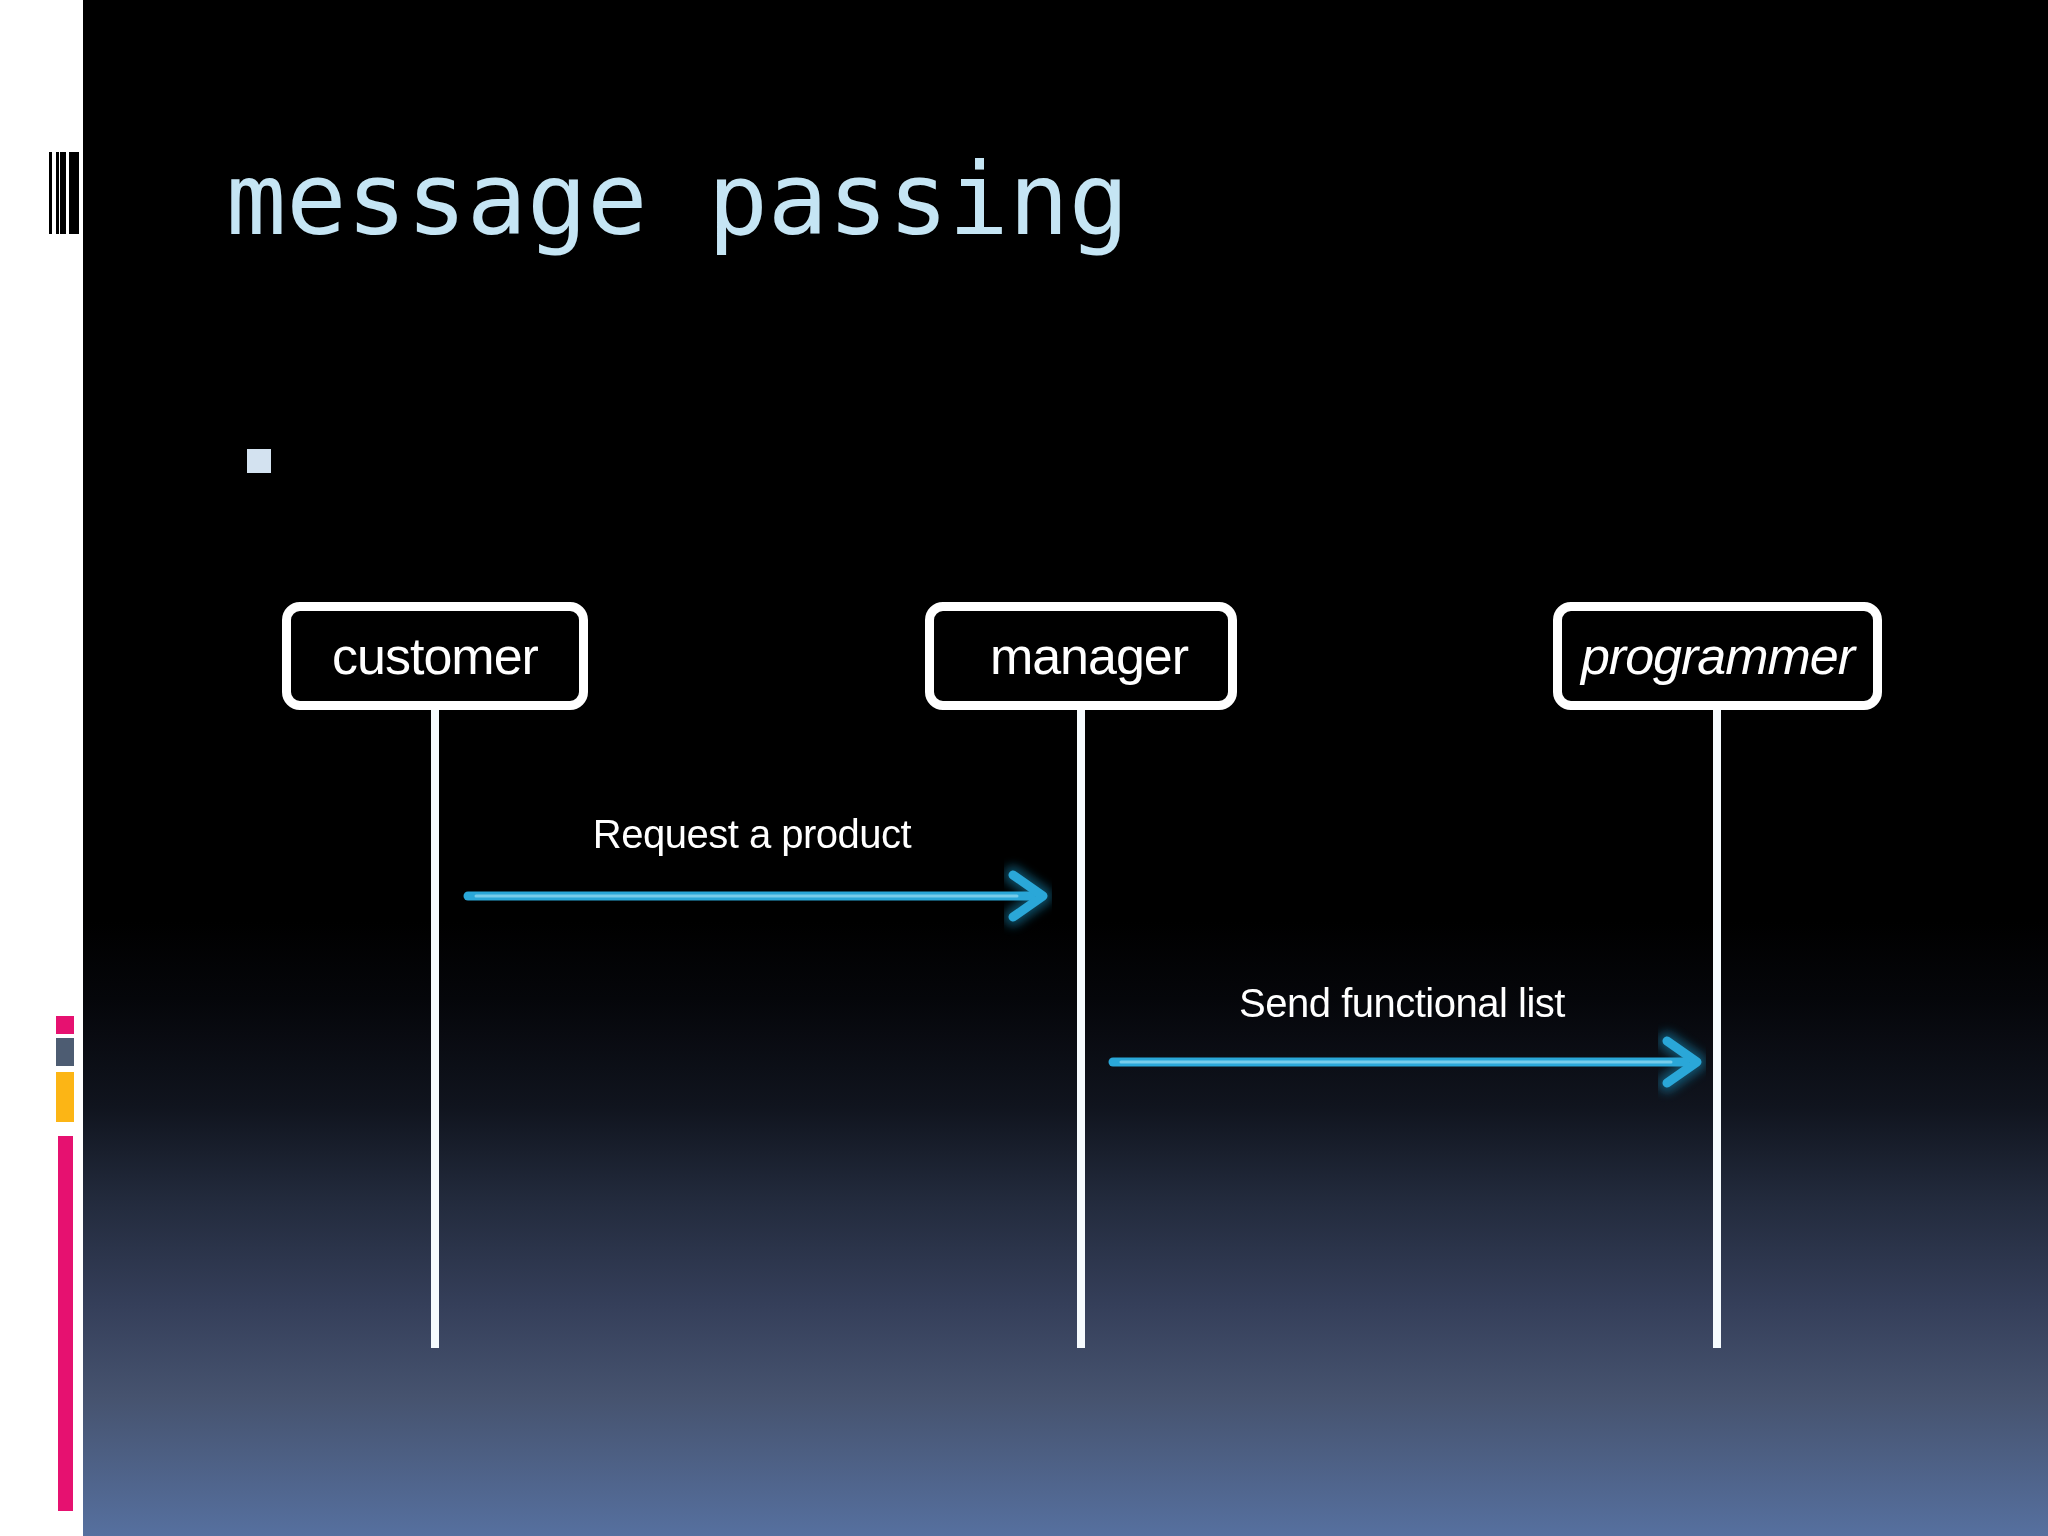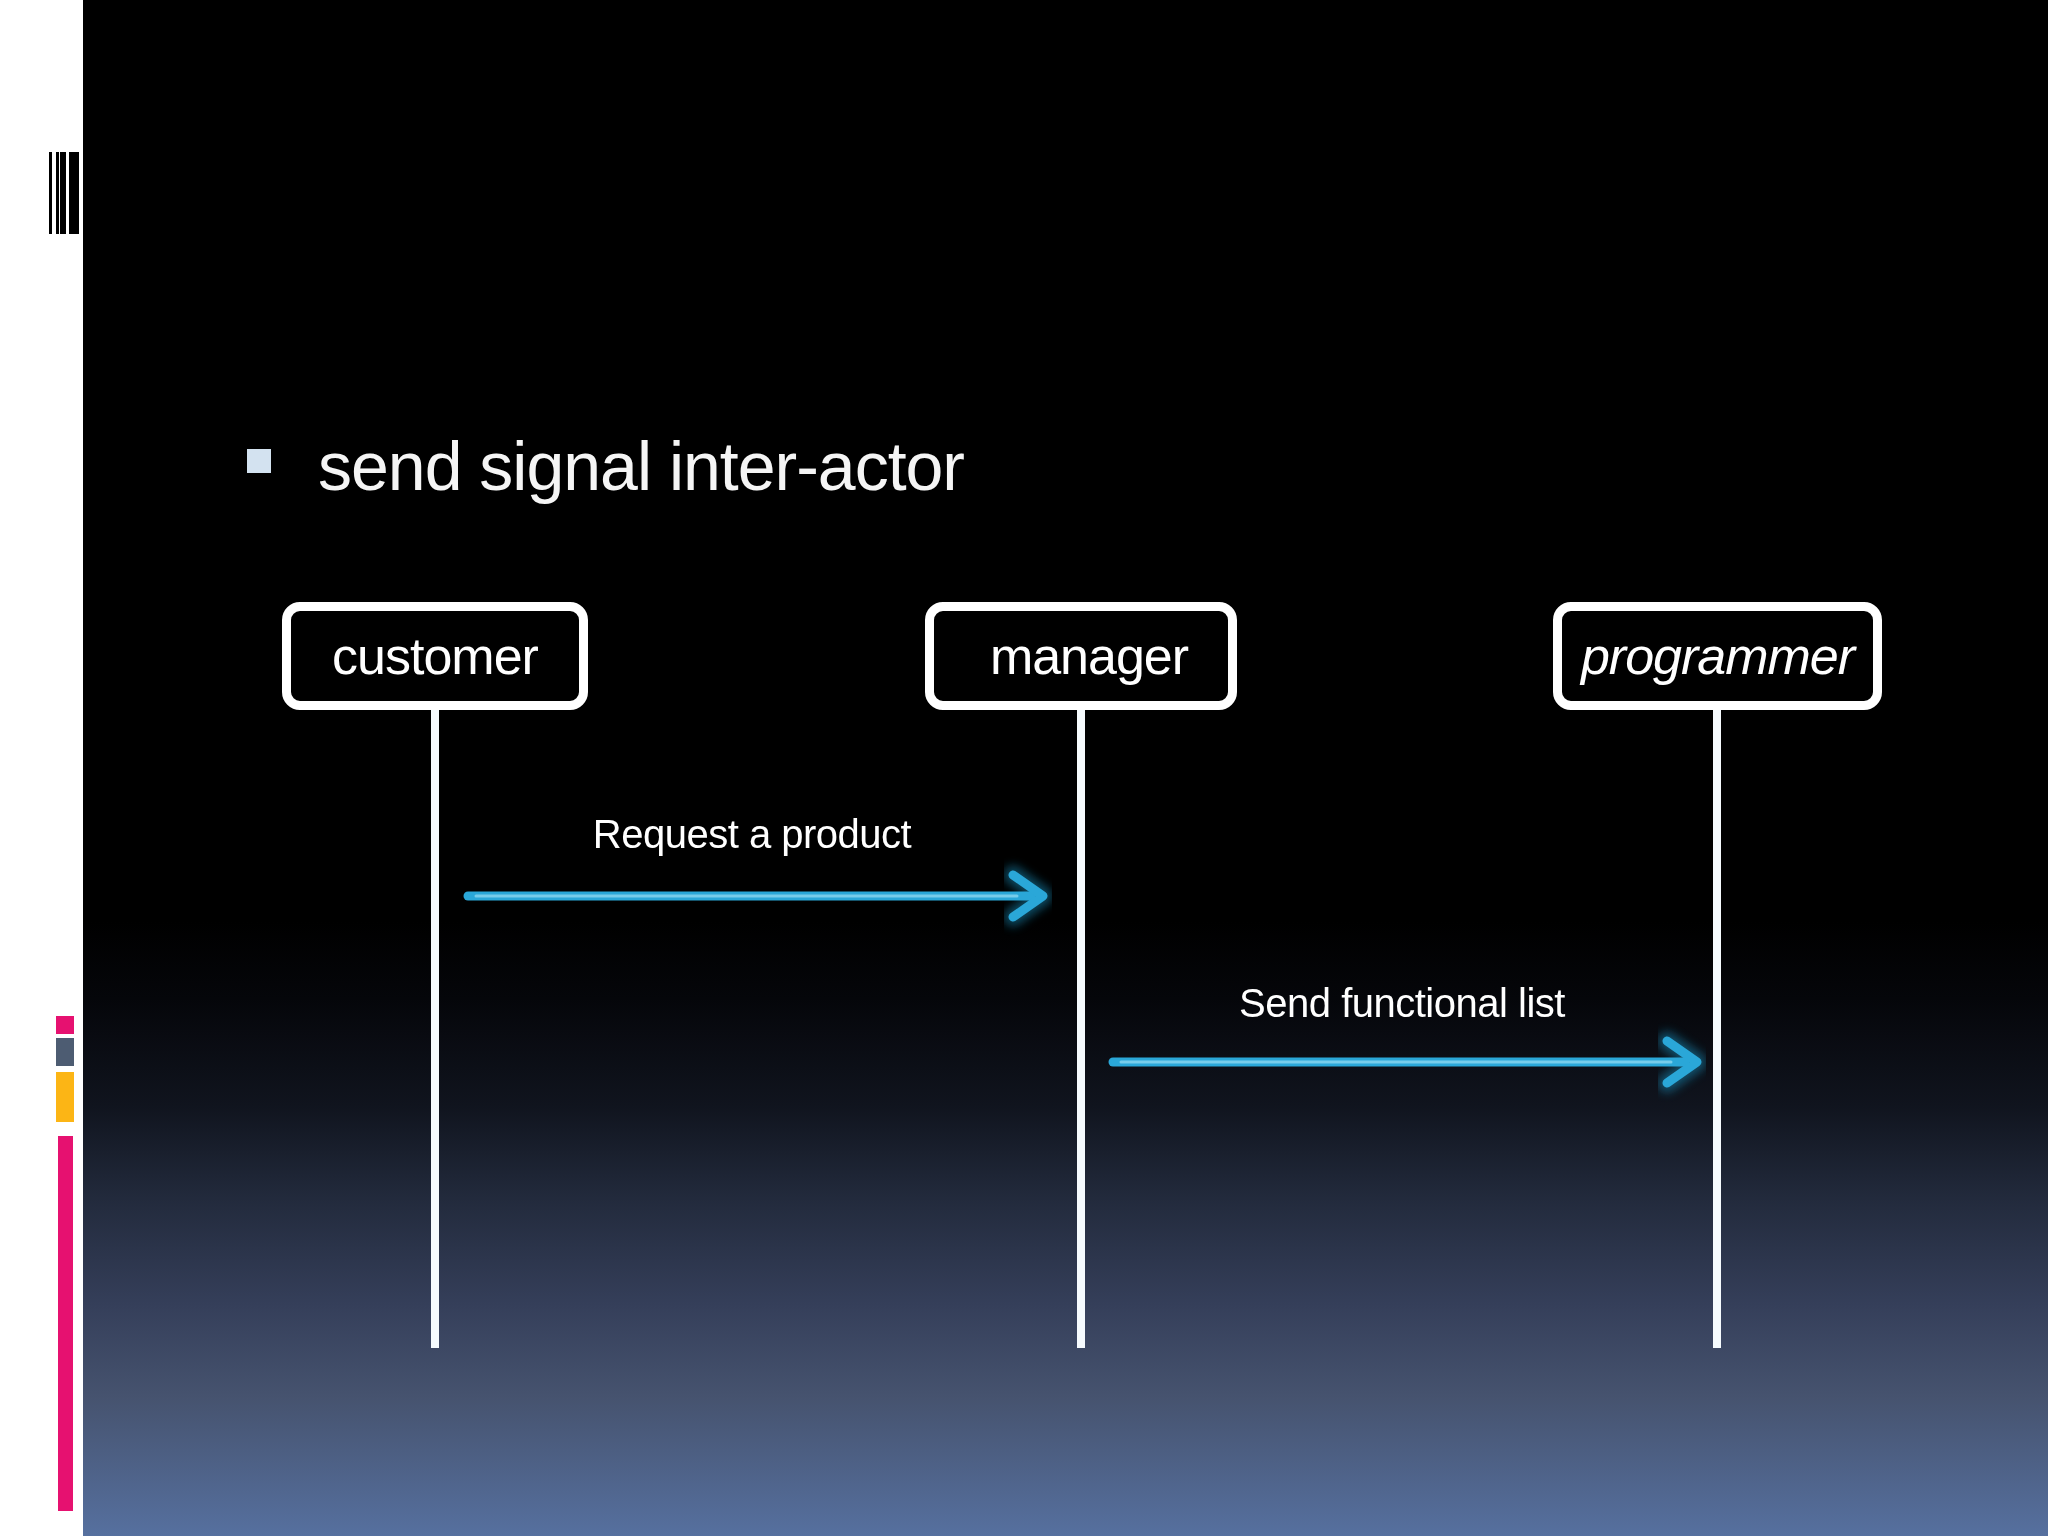--- a/index.html
+++ b/index.html
@@ -58,23 +58,23 @@
         <div class="barcode-bar" style="left: 69px; top: 152px; width: 10px; height: 82px;"></div>
       </div>
     <div id="accents">
         <div class="accent-square" style="left: 56px; top: 1016px; width: 18px; height: 18px; background: rgb(230, 17, 112);"></div>
         <div class="accent-square" style="left: 56px; top: 1038px; width: 18px; height: 28px; background: rgb(77, 92, 114);"></div>
         <div class="accent-square" style="left: 56px; top: 1072px; width: 18px; height: 50px; background: rgb(252, 181, 21);"></div>
         <div class="accent-square" style="left: 58px; top: 1136px; width: 15px; height: 375px; background: rgb(230, 17, 112);"></div>
       </div>
   </div>
 
+  <div class="title">message passing</div>
 
   <div class="bullet-marker"></div>
-  <div class="bullet-text">send signal inter-actor</div>
 
   <svg id="arrow-svg" width="2048" height="1536" viewBox="0 0 2048 1536">
     <defs>
       <filter id="arrowBlur" x="-30%" y="-300%" width="160%" height="700%">
         <feGaussianBlur stdDeviation="5"></feGaussianBlur>
       </filter>
     </defs>
   <path class="arrow-glow" d="M 468 896 L 1031 896"></path>
       <path class="arrow-glow" d="M 1013 875 L 1043 896 L 1013 917"></path>
       <path class="arrow-core" d="M 468 896 L 1031 896"></path>

